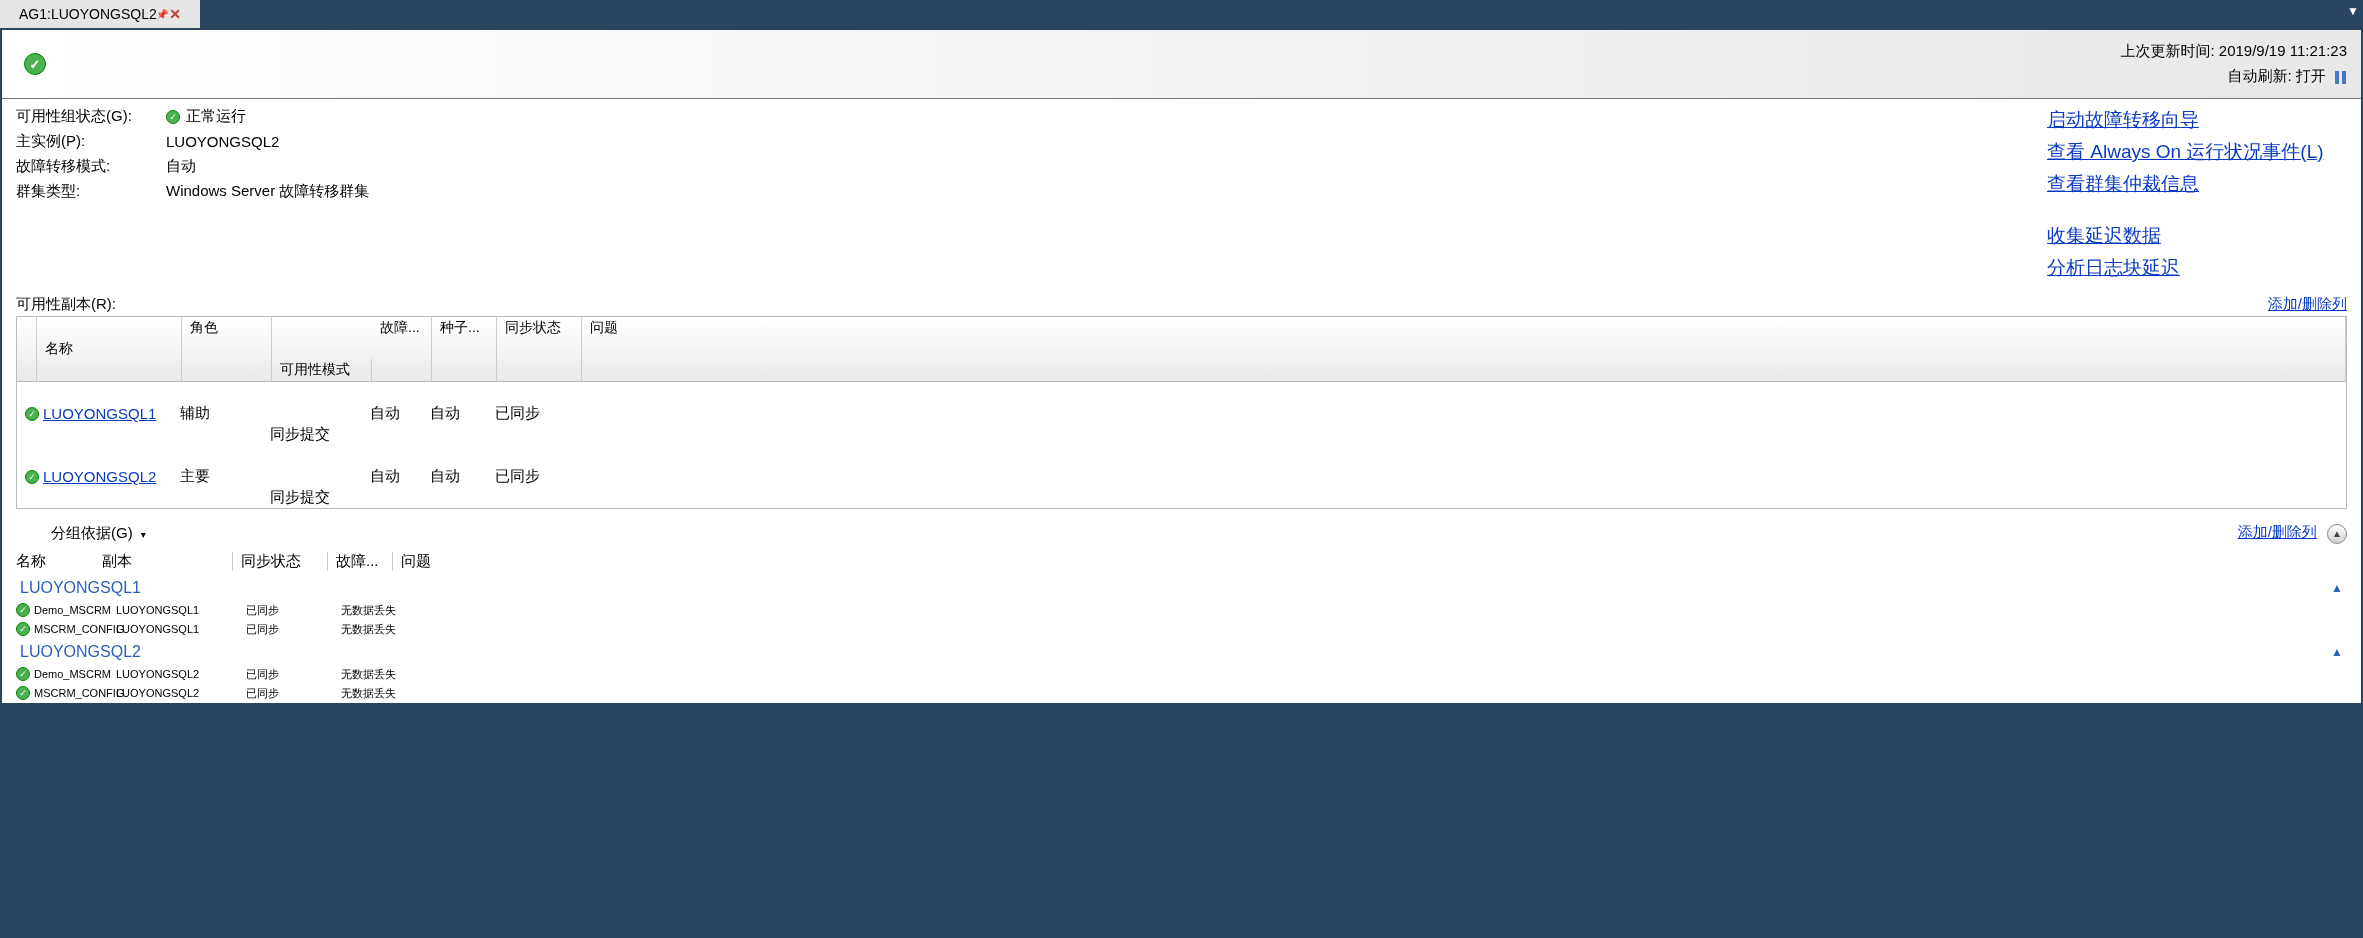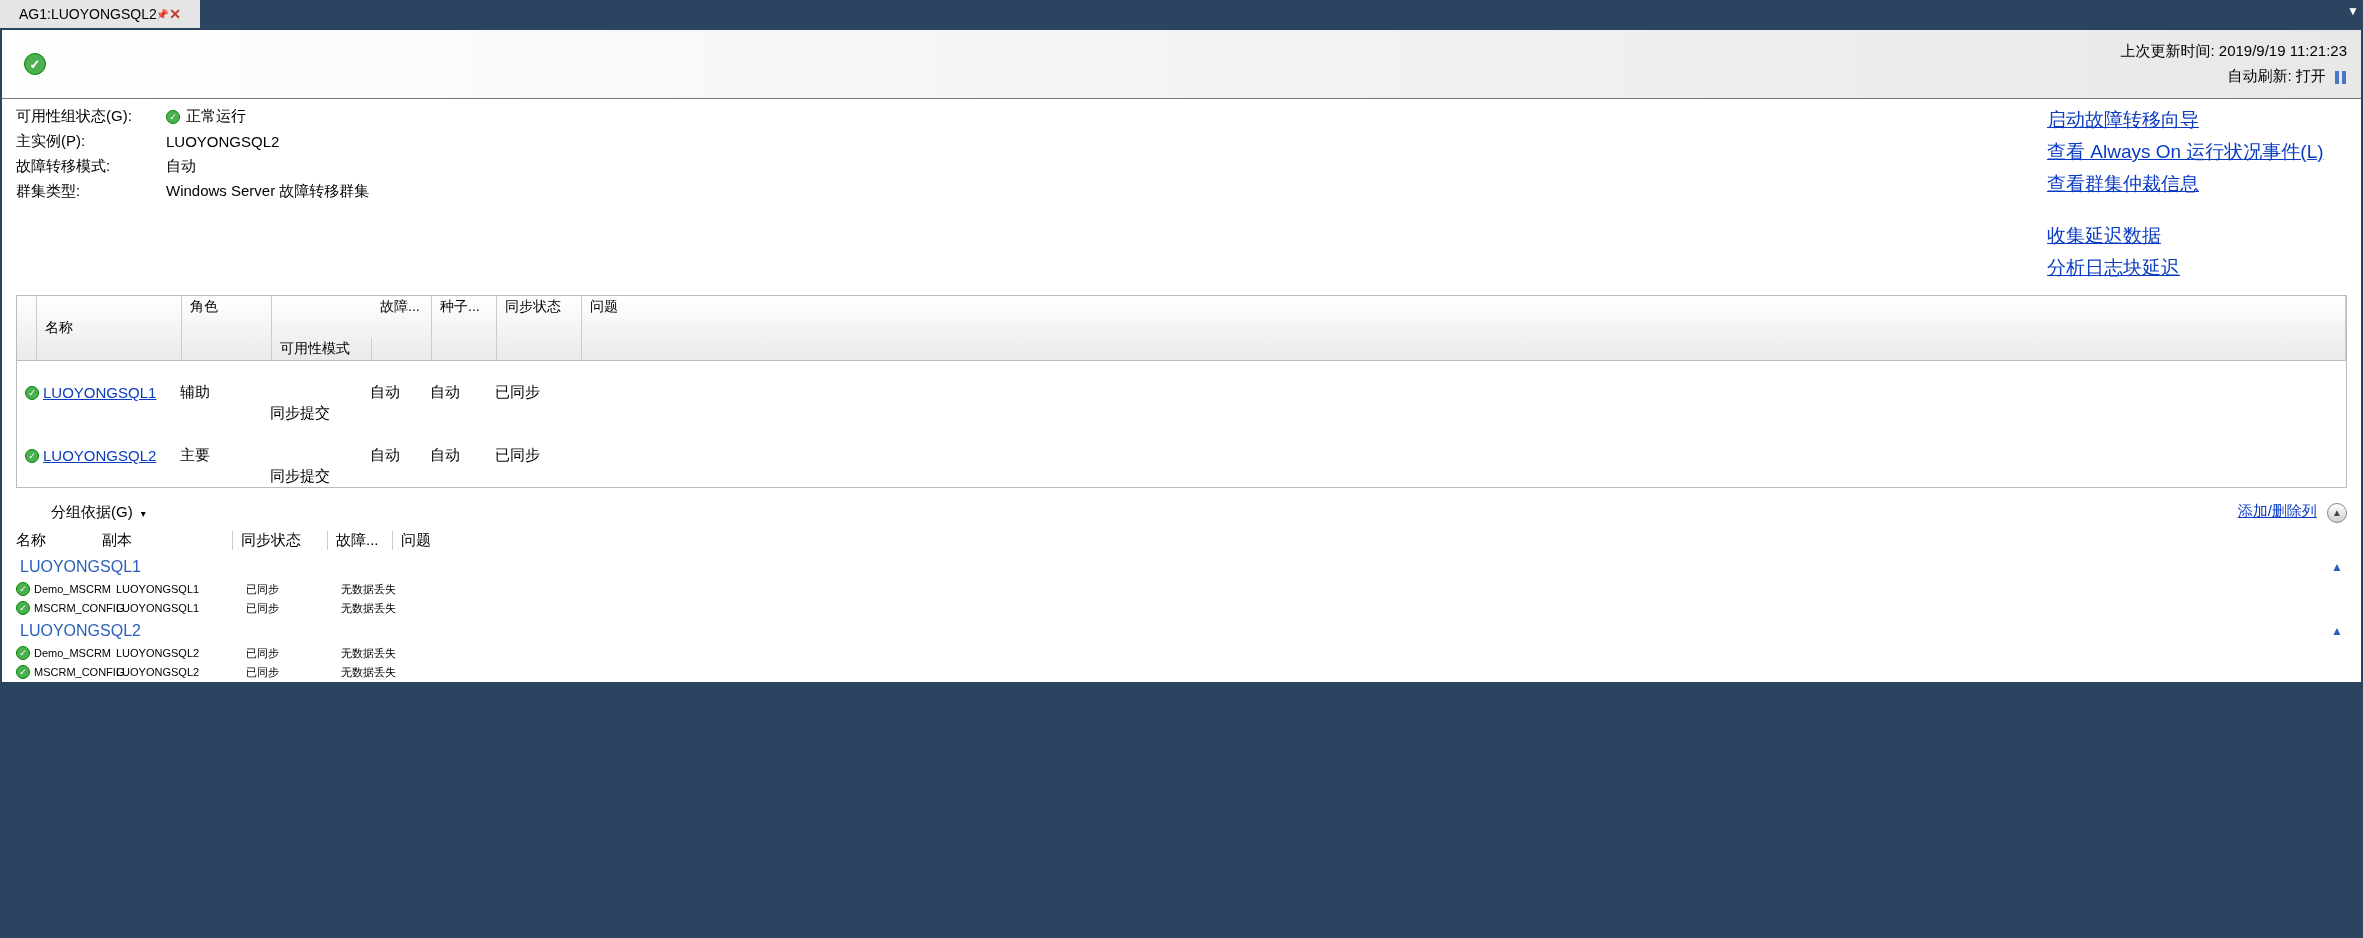--- a/index.html
+++ b/index.html
@@ -123,20 +123,24 @@
       <a>启动故障转移向导</a>
       <a>查看 Always On 运行状况事件(L)</a>
       <a>查看群集仲裁信息</a>
       <div class="spacer"></div>
       <a>收集延迟数据</a>
       <a>分析日志块延迟</a>
     </div>
   </div>
 
   <div class="section">
+    <div class="section-header">
+      <span class="section-title">可用性副本(R):</span>
+      <span class="addrem">添加/删除列</span>
+    </div>
     <div class="grid">
       <div class="grid-header">
         <div class="shim"></div>
         <div class="col col-name" style="width:145px">名称</div>
         <div class="col col-role">角色</div>
         <div class="col col-avail">可用性模式</div>
         <div class="col col-fail">故障...</div>
         <div class="col col-seed">种子...</div>
         <div class="col col-sync">同步状态</div>
         <div class="col col-issue">问题</div>

